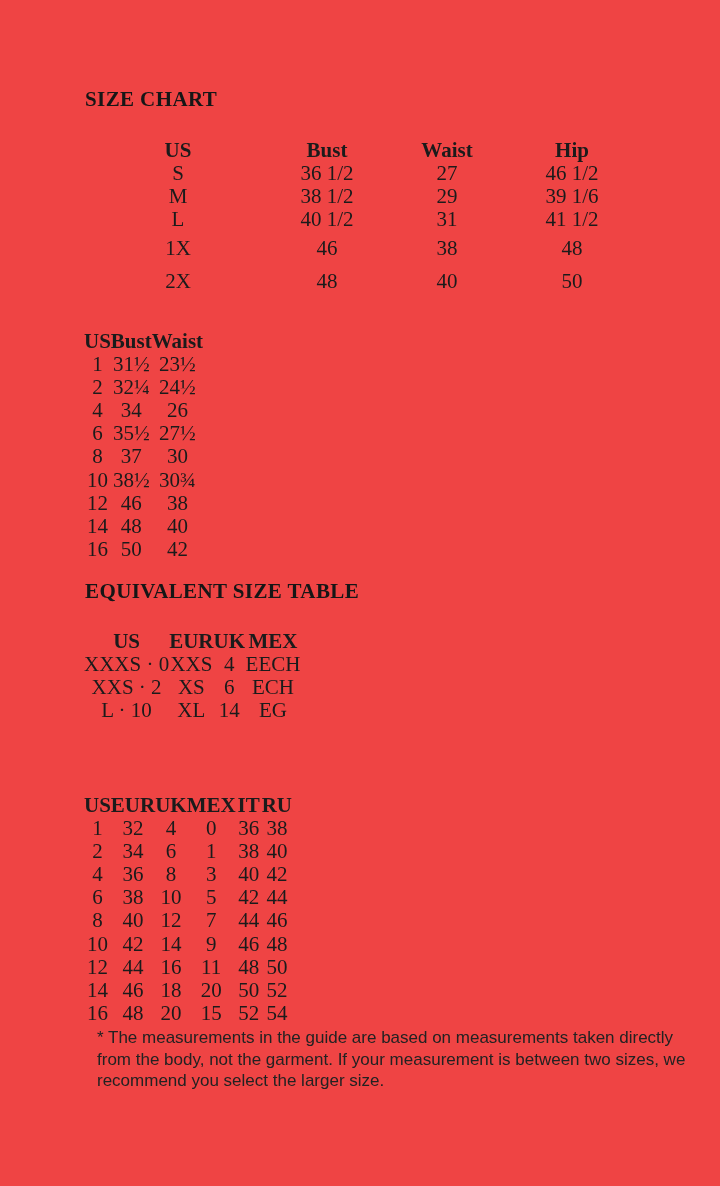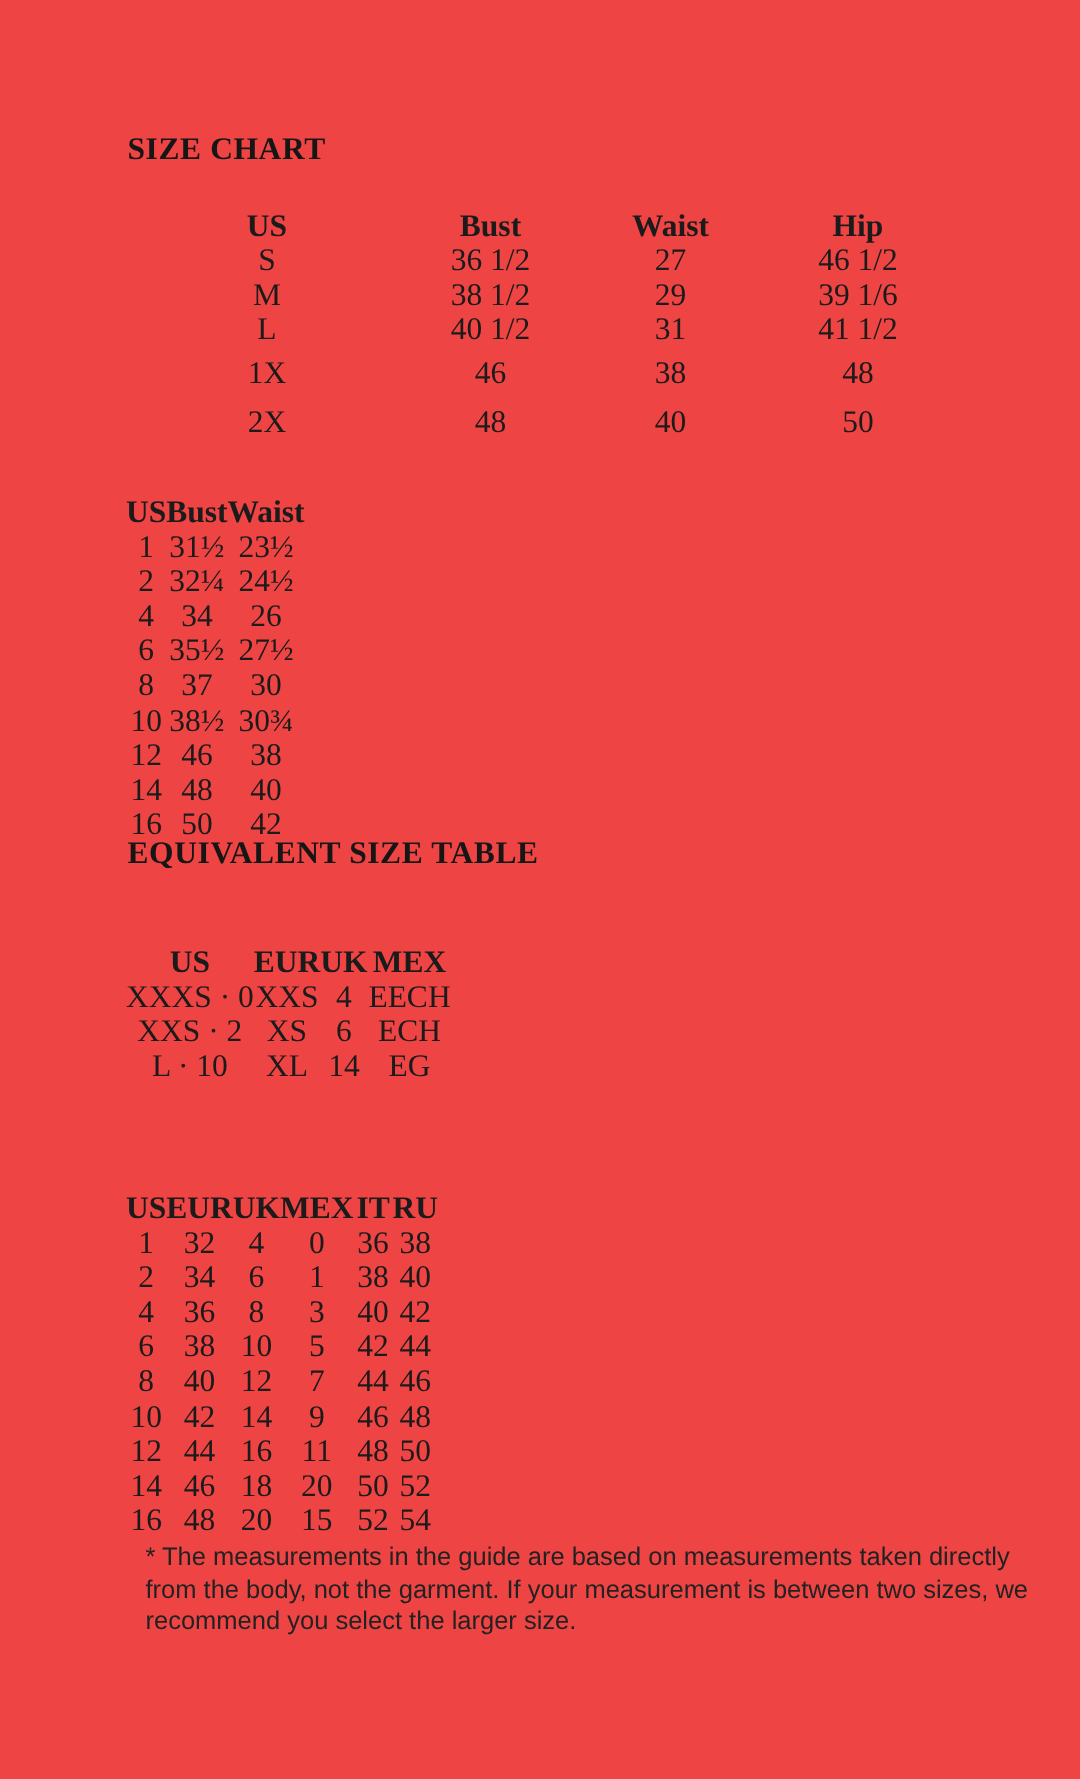--- a/index.html
+++ b/index.html
@@ -16,21 +16,21 @@
     position: absolute;
     margin: 0;
     font-family: "Liberation Serif", serif;
     font-weight: 700;
     font-size: 21px;
     letter-spacing: 0.4px;
     color: #161616;
     white-space: nowrap;
   }
   .title1 { left: 85px; top: 87px; }
-  .title2 { left: 85px; top: 556px; }
+  .title2 { left: 85px; top: 579px; }
   .tbl {
     position: absolute;
     border-collapse: collapse;
     font-family: "Liberation Serif", serif;
     font-size: 21px;
     color: #1b1b1b;
     margin-top: 12px;
   }
   .tbl th, .tbl td {
     text-align: center;

